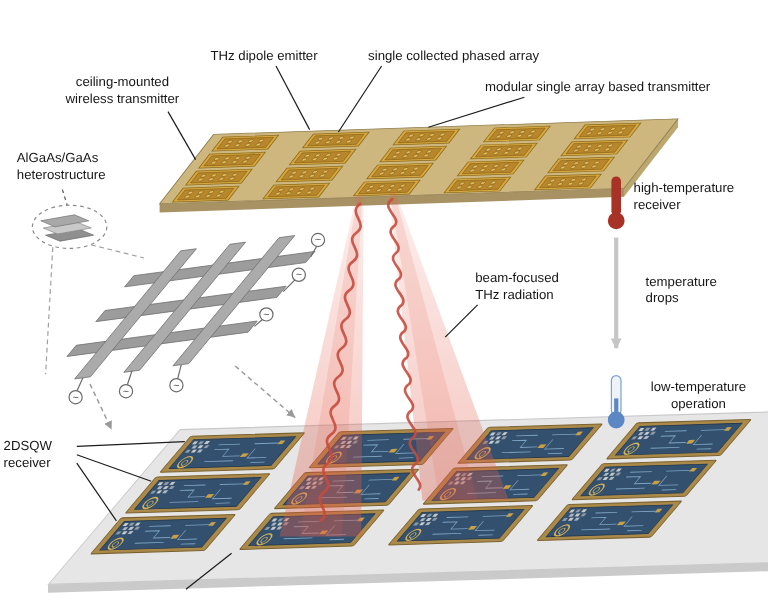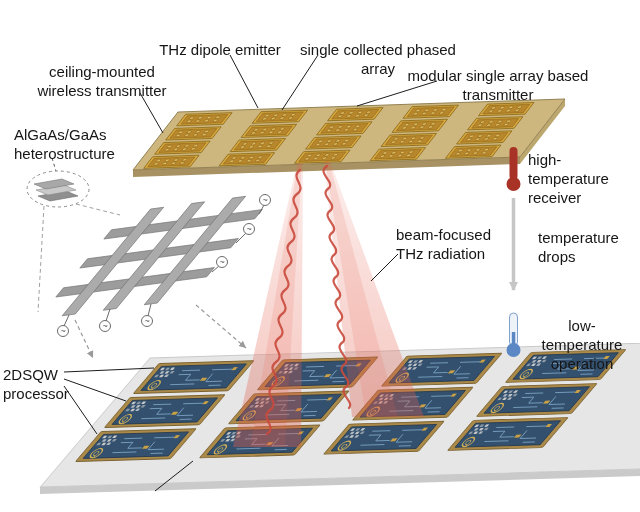--- a/index.html
+++ b/index.html
@@ -1,19 +1,19 @@
 <!DOCTYPE html>
 <html><head>
 <meta charset="utf-8">
 <style>
   html,body{margin:0;padding:0;background:#fff;}
   .canvas{position:relative;width:640px;height:512px;background:#fff;overflow:hidden;
           font-family:"Liberation Sans",sans-serif;}
   .canvas svg{position:absolute;left:0;top:0;z-index:1;}
-  .lbl{position:absolute;font-size:15px;line-height:1.25;color:#161616;
+  .lbl{position:absolute;font-size:11px;line-height:1.25;color:#161616;
        white-space:pre-line;z-index:2;}
   .ctr{text-align:center;}
   .muted{color:#3a3a3a;}
   svg text{font-family:"Liberation Sans",sans-serif;}
 </style>
 </head>
 <body>
 
 <div class="canvas">
 
@@ -198,15 +198,15 @@
 heterostructure</div>
 <div class="lbl" style="left:396px;top:226px;width:110px;">beam-focused
 THz radiation</div>
 <div class="lbl" style="left:528px;top:151px;width:108px;">high-temperature
 receiver</div>
 <div class="lbl" style="left:538px;top:229px;width:95px;">temperature
 drops</div>
 <div class="lbl" style="left:528px;top:317px;width:108px;text-align:center;">low-temperature
 operation</div>
 <div class="lbl" style="left:3px;top:366px;width:62px;">2DSQW
-processor</div>
+receiver</div>
 
 </div>
 
 </body></html>

